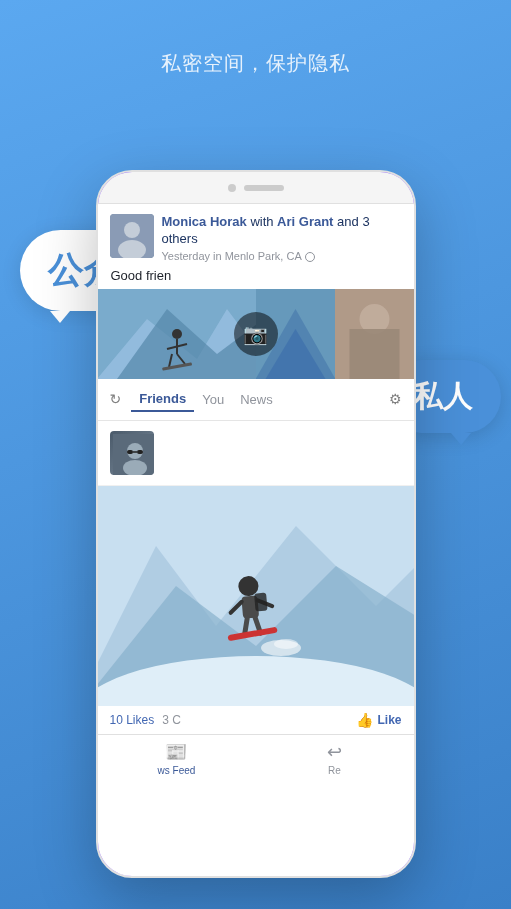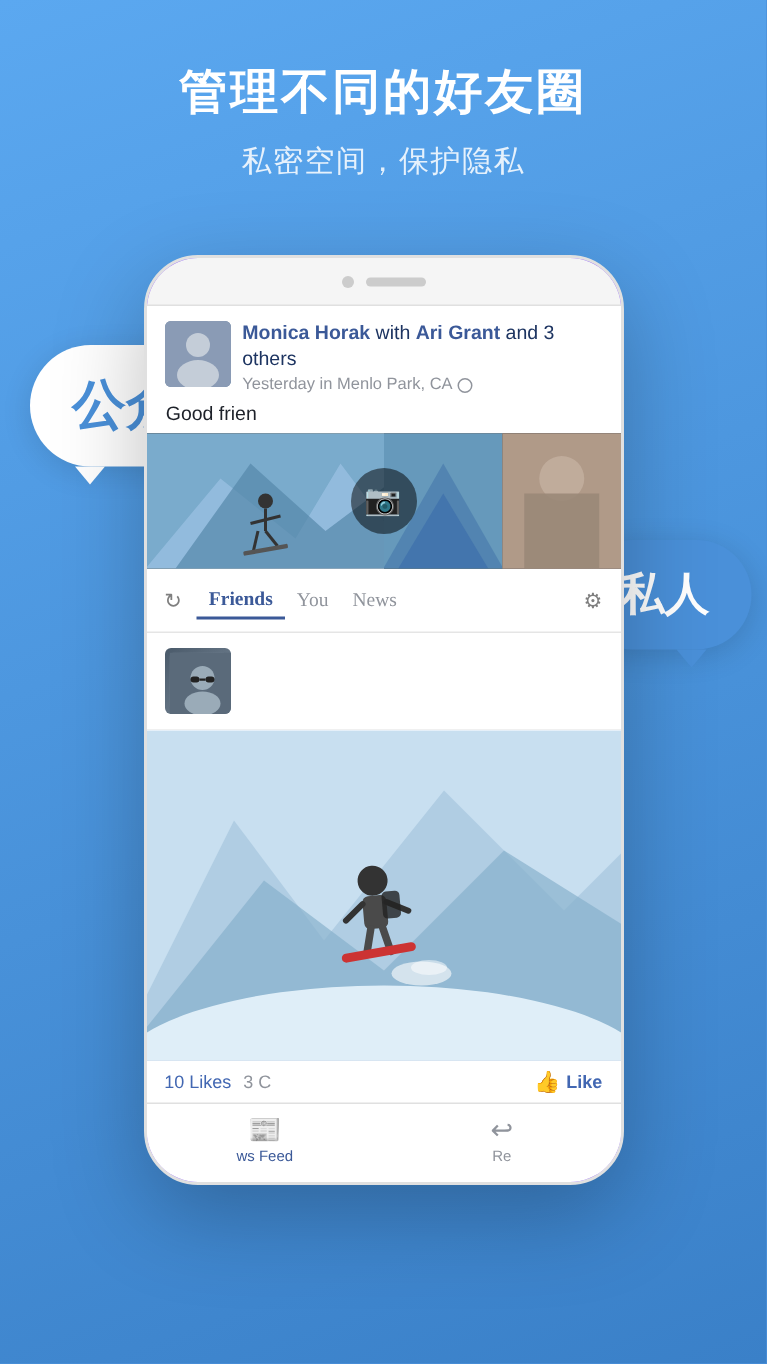--- a/index.html
+++ b/index.html
@@ -86,21 +86,21 @@
       border-color: #4A90D9 transparent transparent transparent;
     }
 
     
     .phone-mockup {
       position: absolute;
       top: 170px;
       left: 50%;
       transform: translateX(-50%);
       width: 320px;
-      height: 620px;
+      height: 708px;
       background: #8b5cf6;
       border-radius: 36px;
       box-shadow: 0 20px 60px rgba(0,0,0,0.25);
       overflow: hidden;
       border: 2px solid #e0e0e0;
     }
 
     
     .phone-top {
       height: 32px;
@@ -241,21 +241,20 @@
     }
     .fb-tab-refresh {
       font-size: 14px;
       color: #7f7f7f;
       margin-right: 10px;
     }
     .fb-tab-item {
       font-size: 13px;
       padding: 4px 8px;
       color: #90949c;
-      font-family: Liberation Serif, serif;
     }
     .fb-tab-item.active {
       color: #3b5998;
       font-weight: 700;
       border-bottom: 2px solid #3b5998;
     }
     .fb-tab-gear {
       margin-left: auto;
       font-size: 14px;
       color: #7f7f7f;
@@ -363,21 +362,20 @@
     .fb-nav-icon {
       font-size: 18px;
     }
   </style>
 </head>
 <body>
 
 <div class="background"></div>
 
 <div class="title-area">
-  <div class="title-main">管理不同的好友圈</div>
   <div class="title-sub">私密空间，保护隐私</div>
 </div>
 
 <div class="bubble-public">
   <span>公众</span>
 </div>
 
 <div class="bubble-private">
   <span>私人</span>
 </div>

